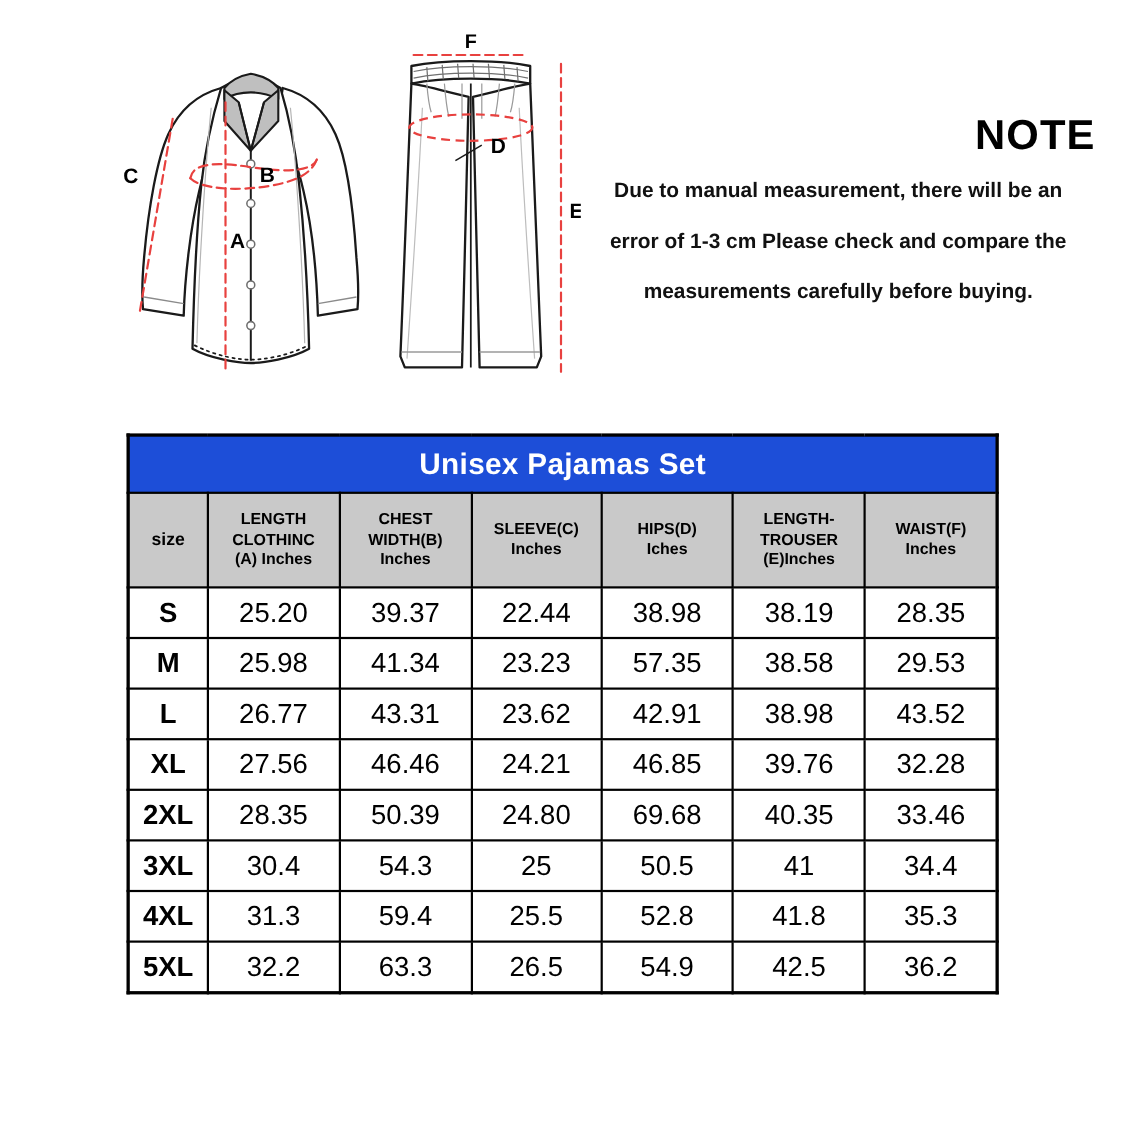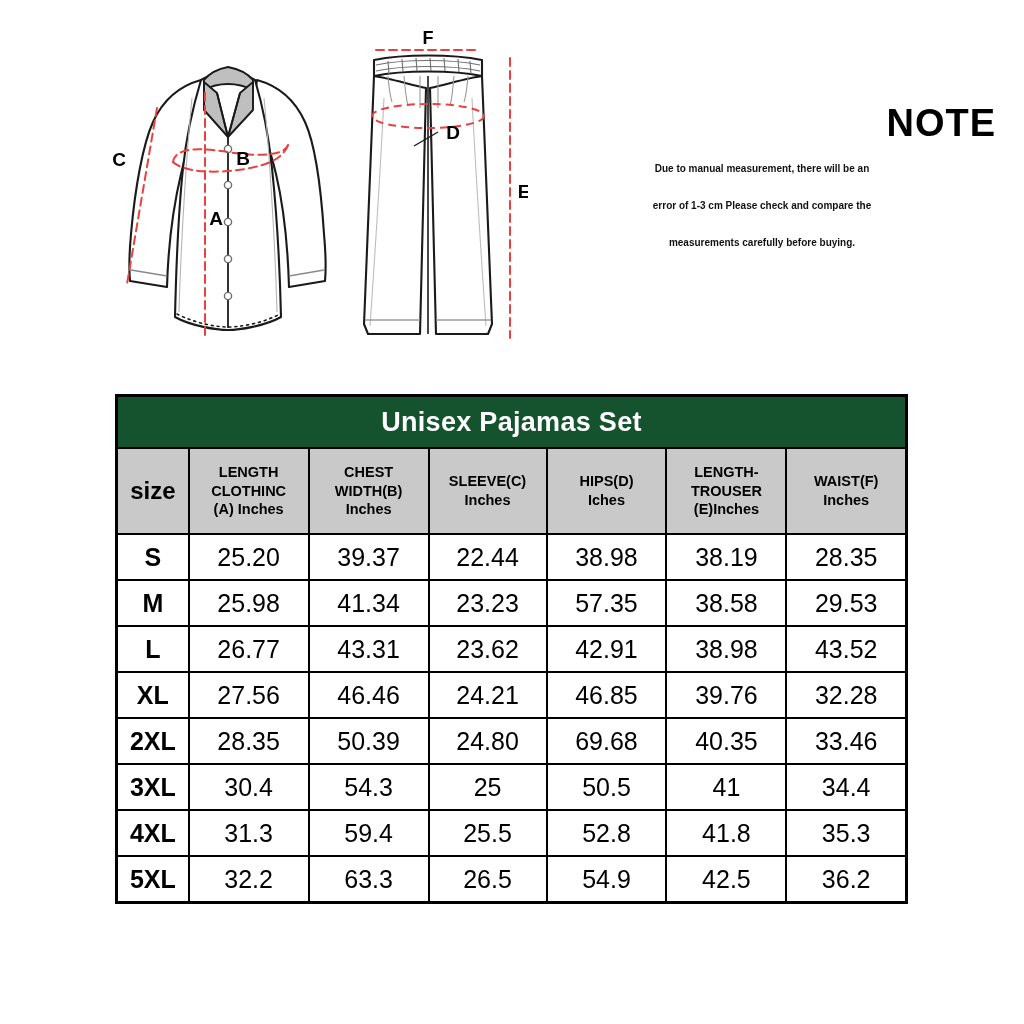--- a/index.html
+++ b/index.html
@@ -43,21 +43,21 @@
     font-size: 38px;
     font-weight: bold;
     letter-spacing: 1px;
     color: #000;
     line-height: 1;
     margin: 0 0 22px 0;
     font-family: "Liberation Sans", sans-serif;
   }
   .note-line {
     text-align: center;
-    font-size: 10px;
+    font-size: 19px;
     font-weight: bold;
     color: #111;
     line-height: 1;
     margin: 0 0 27px 0;
     white-space: nowrap;
     font-family: "Liberation Sans", sans-serif;
   }
 
   
   #size-table-wrap {
@@ -73,38 +73,38 @@
     border: 3px solid #000;
   }
   table#size-table td, table#size-table th {
     border: 2px solid #000;
     text-align: center;
     vertical-align: middle;
     padding: 0;
     font-family: "Liberation Sans", sans-serif;
   }
   #table-title-cell {
-    background: #14532d;
+    background: #1d4ed8;
     color: #ffffff;
     font-size: 27px;
     font-weight: bold;
     height: 50px;
     letter-spacing: 0.3px;
   }
   .col-head {
     background: #C9C9C9;
     color: #000;
     font-size: 14.5px;
     font-weight: bold;
     height: 84px;
     line-height: 1.28;
     padding: 2px 1px;
   }
   .col-head.size-head {
-    font-size: 24px;
+    font-size: 16px;
     font-weight: bold;
   }
   .data-row td {
     background: #ffffff;
     height: 44px;
     font-size: 25px;
     color: #000;
     font-weight: normal;
   }
   .data-row td.size-cell {

